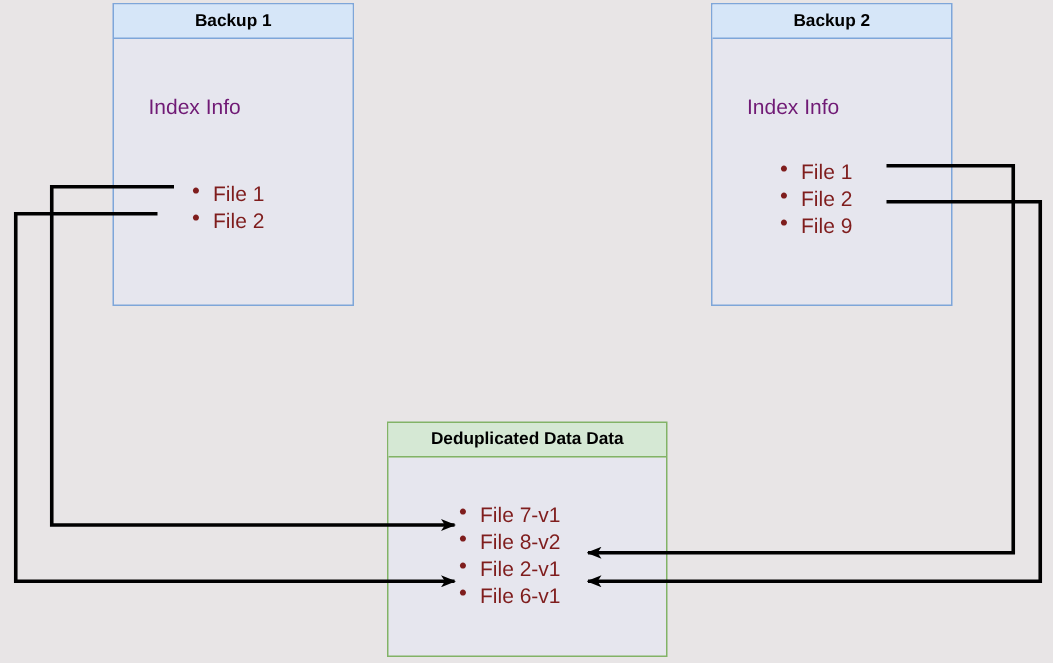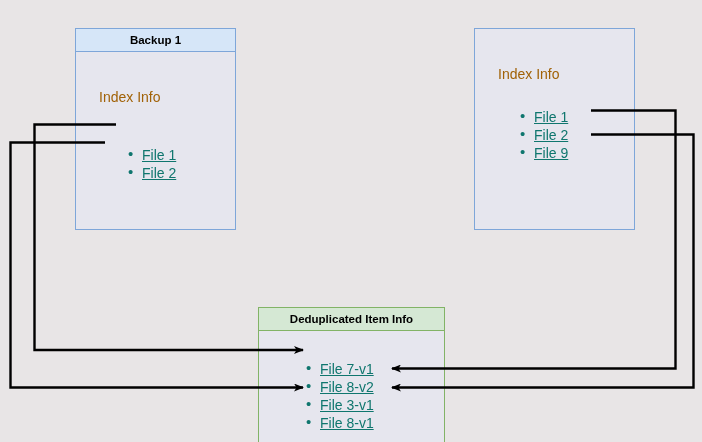--- a/index.html
+++ b/index.html
@@ -18,21 +18,20 @@
     width: 702px;
     height: 442px;
   }
 
   
   .node {
     position: absolute;
     box-sizing: border-box;
     border-width: 1px;
     border-style: solid;
-    margin-top: 26px;
   }
   .node-header {
     box-sizing: border-box;
     height: 23px;
     line-height: 22px;
     text-align: center;
     font-size: 11.5px;
     font-weight: bold;
     color: #000000;
     border-bottom-width: 1px;
@@ -60,38 +59,37 @@
     background: #e6e6ee;
   }
   .node.green .node-header {
     background: #d5e8d4;
     border-bottom-color: #82b366;
   }
 
   .index-label {
     position: absolute;
     font-size: 14px;
-    color: #a16207;
+    color: #701a75;
     white-space: nowrap;
   }
 
   .file-list {
     position: absolute;
     margin: 0;
     padding: 0;
     list-style: none;
   }
   .file-list li {
     position: relative;
     font-size: 14px;
     line-height: 18px;
-    color: #0f766e;
+    color: #7f1d1d;
     padding-left: 14px;
     white-space: nowrap;
-    text-decoration: underline;
   }
   .file-list li::before {
     content: "\2022";
     position: absolute;
     left: 0;
     top: -1px;
     font-size: 15px;
     line-height: 18px;
   }
 
@@ -115,38 +113,39 @@
     <div class="node-body">
       <div class="index-label" style="left:23px; top:37px;">Index Info</div>
       <ul class="file-list" style="left:52px; top:94px;">
         <li>File 1</li>
         <li>File 2</li>
       </ul>
     </div>
   </div>
 
   <div class="node blue" style="left:474px; top:2px; width:161px; height:202px;">
+    <div class="node-header">Backup 2</div>
     <div class="node-body">
       <div class="index-label" style="left:23px; top:37px;">Index Info</div>
       <ul class="file-list" style="left:45px; top:79px;">
         <li>File 1</li>
         <li>File 2</li>
         <li>File 9</li>
       </ul>
     </div>
   </div>
 
   <div class="node green" style="left:258px; top:281px; width:187px; height:157px;">
-    <div class="node-header">Deduplicated Item Info</div>
+    <div class="node-header">Deduplicated Data Data</div>
     <div class="node-body">
       <ul class="file-list" style="left:47px; top:29px;">
         <li>File 7-v1</li>
         <li>File 8-v2</li>
-        <li>File 3-v1</li>
-        <li>File 8-v1</li>
+        <li>File 2-v1</li>
+        <li>File 6-v1</li>
       </ul>
     </div>
   </div>
 
   <svg id="connectors" viewBox="0 0 702 442" width="702" height="442">
     <defs>
       <marker id="arrow-r" markerWidth="10" markerHeight="8" refX="9" refY="4" orient="auto" markerUnits="userSpaceOnUse">
         <path d="M0,0 L10,4 L0,8 L2.6,4 Z" fill="#000000"></path>
       </marker>
       <marker id="arrow-l" markerWidth="10" markerHeight="8" refX="9" refY="4" orient="auto" markerUnits="userSpaceOnUse">

